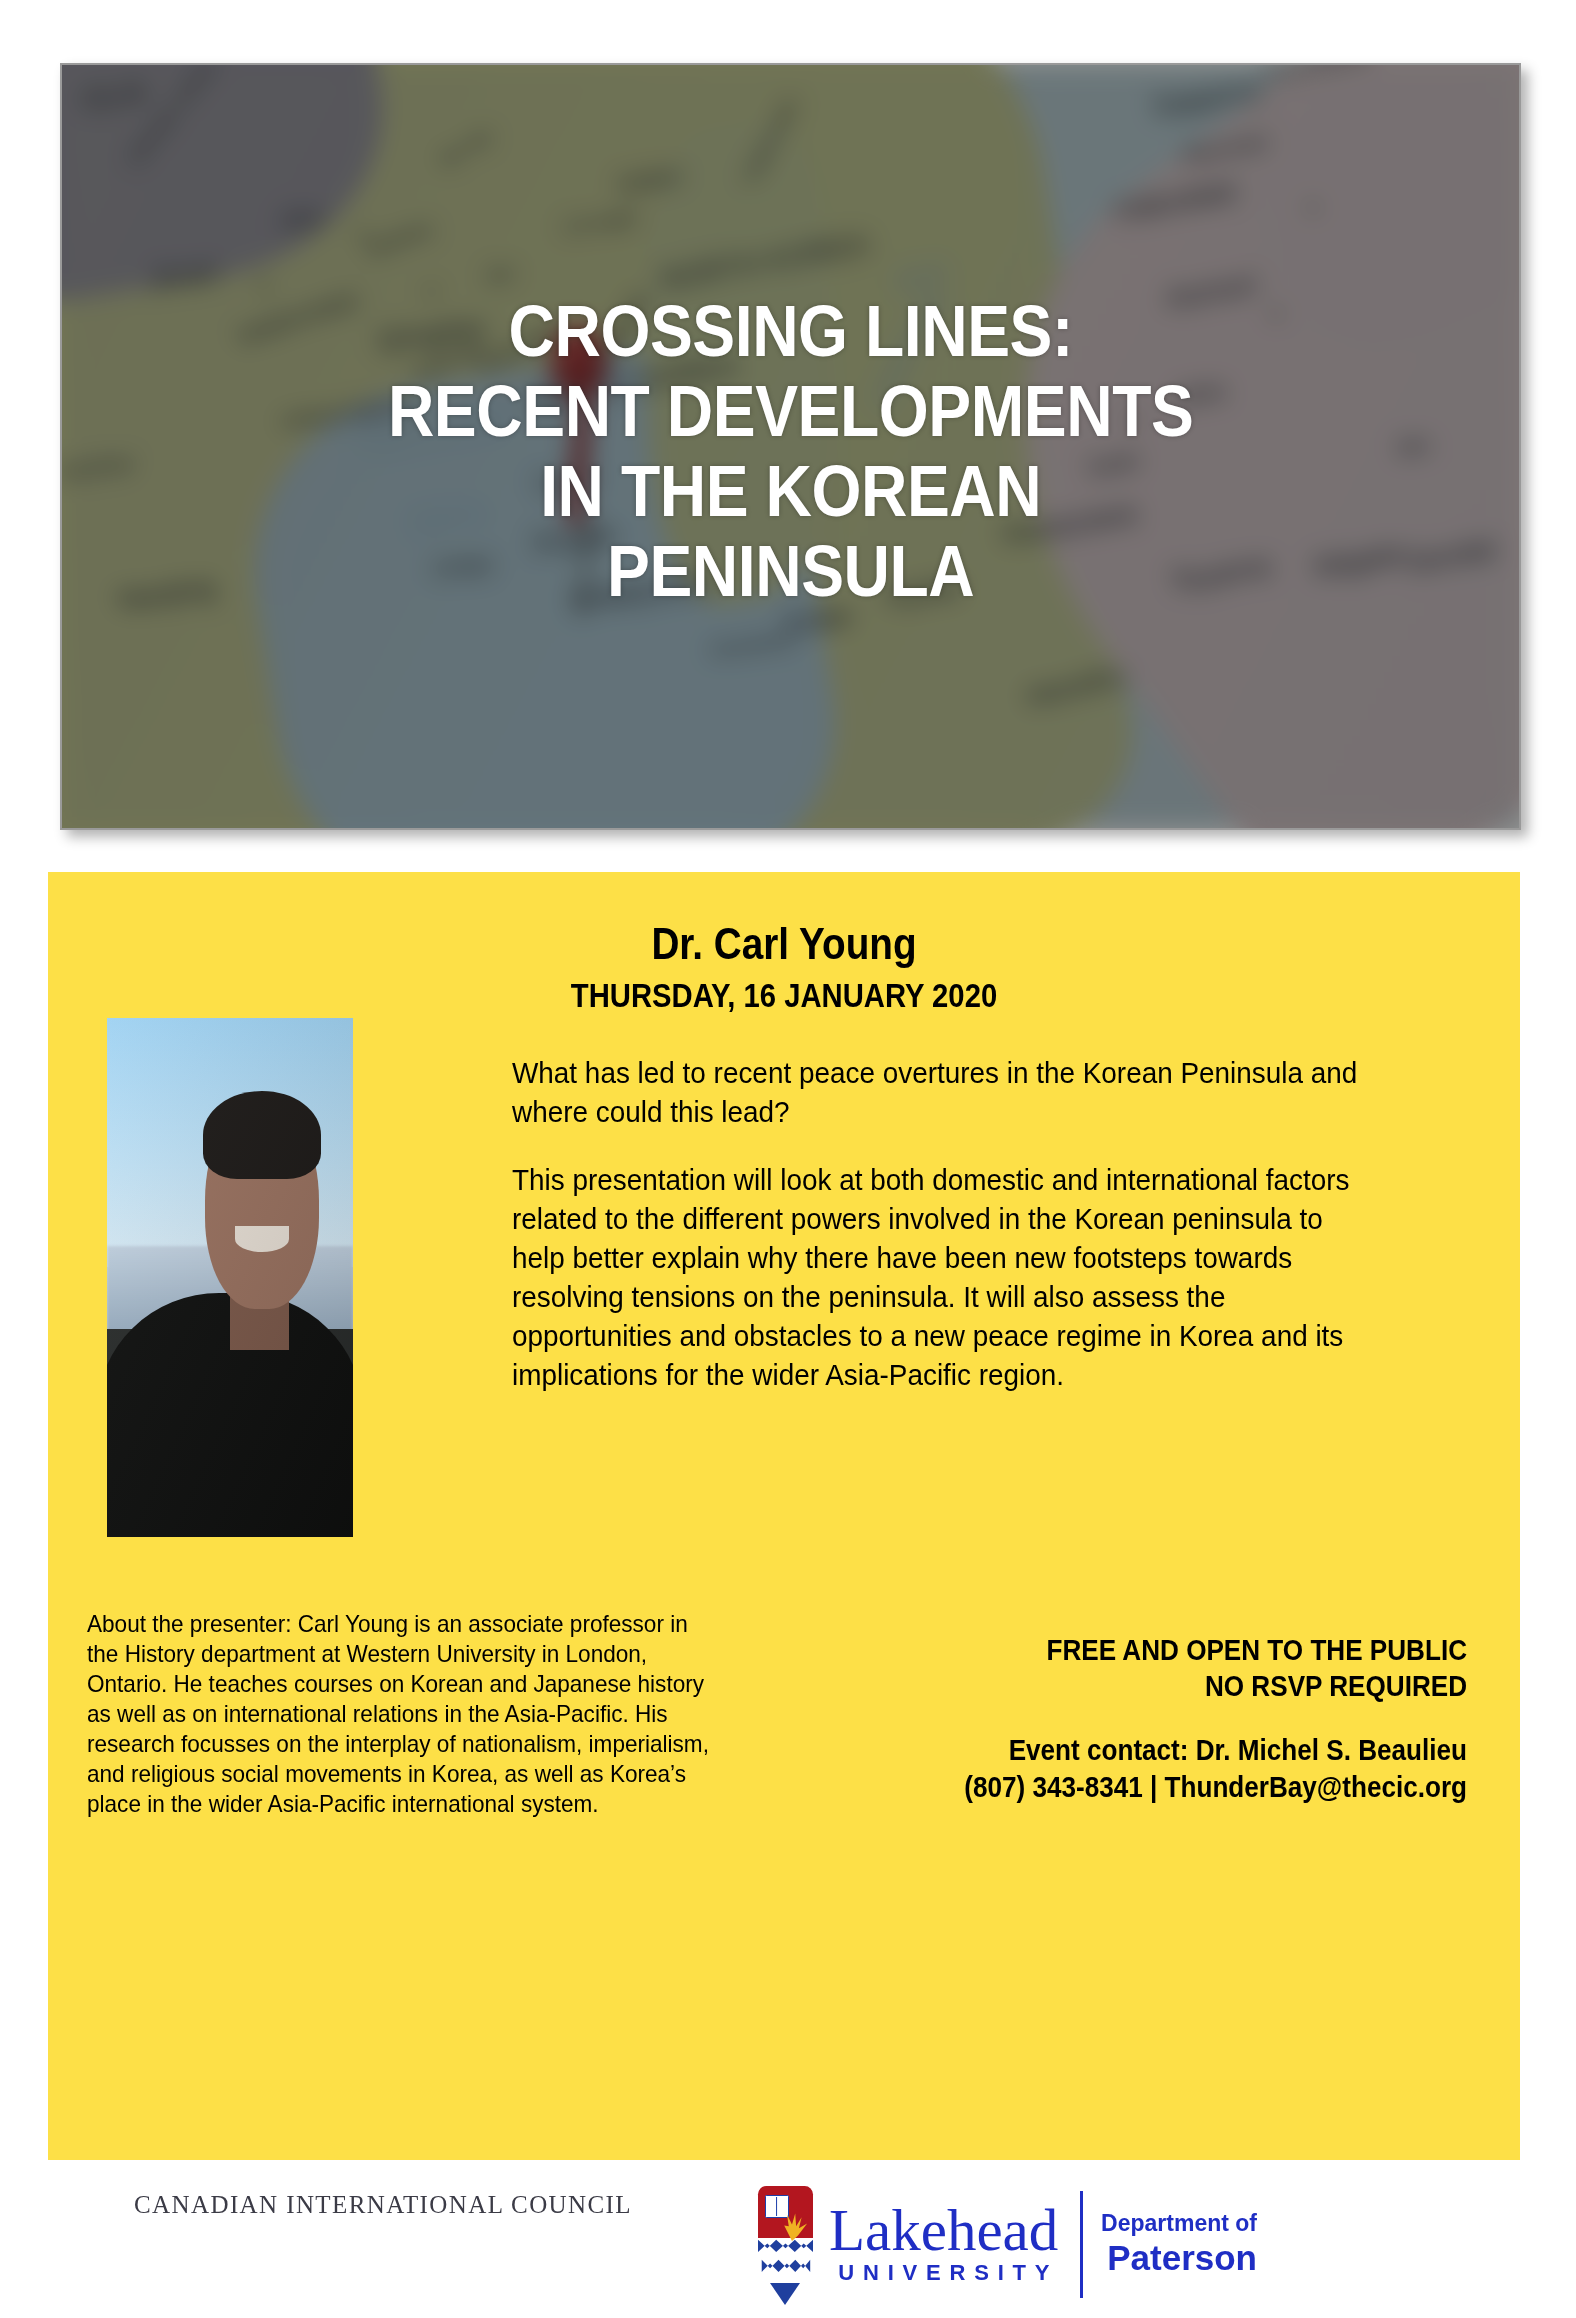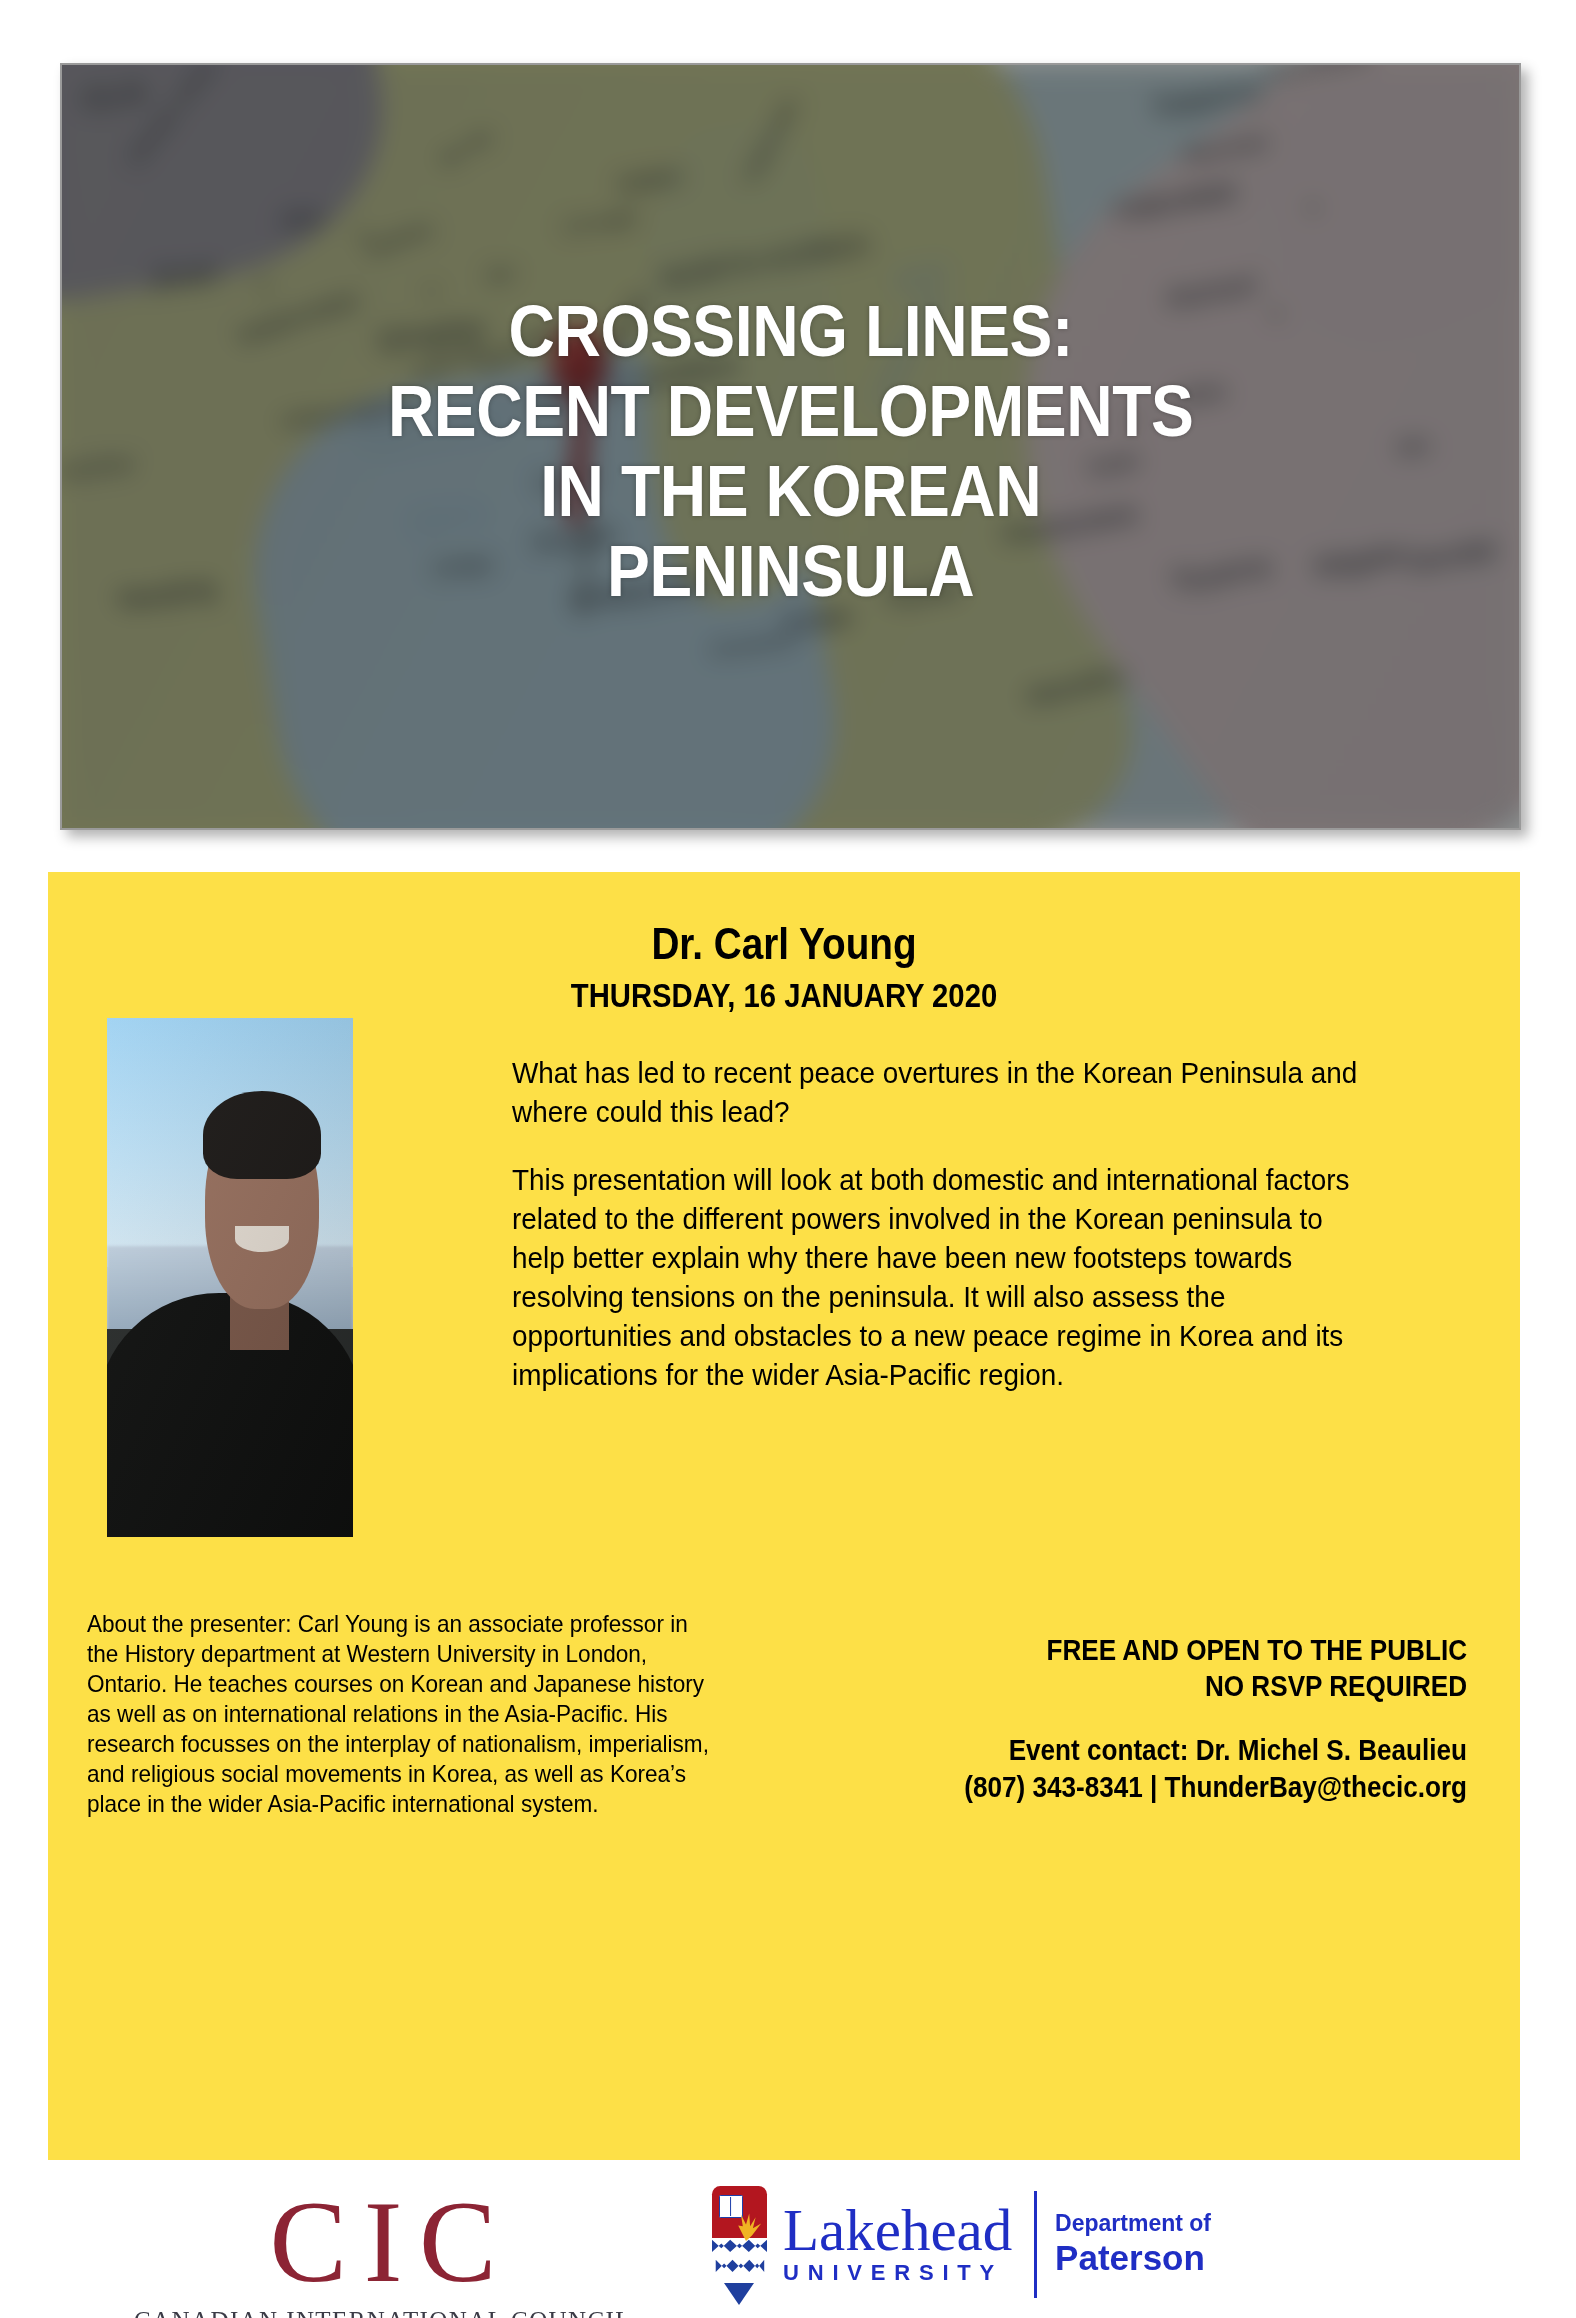--- a/index.html
+++ b/index.html
@@ -325,26 +325,25 @@
     <div>Event contact: Dr. Michel S. Beaulieu</div>
     <div>(807) 343-8341 | ThunderBay@thecic.org</div>
   </div>
 
   <div id="bio">About the presenter: Carl Young is an associate professor in the History department at Western University in London, Ontario.  He teaches courses on Korean and Japanese history as well as on international relations in the Asia-Pacific.  His research focusses on the interplay of nationalism, imperialism, and religious social movements in Korea, as well as Korea’s place in the wider Asia-Pacific international system.</div>
 </div>
 
 <div id="logos">
 
   <div id="cic">
-    <div class="cic-letters">CIC</div>
     <div class="cic-sub1">CANADIAN INTERNATIONAL COUNCIL</div>
 
   </div>
 
-  <div class="lk" id="lk-hist" style="left:712px; top:16px;">
+  <div class="lk" id="lk-hist" style="left:758px; top:16px;text-align:right;">
     <div class="lk-crest">
       <div class="shield-top" style="background:#b3161f;"></div>
       <div class="book"></div>
       <svg class="sun" viewBox="0 0 74 72">
         <g fill="#f0b323">
           <polygon points="37,72 20,38 30,40 26,14 37,36 44,12 46,40 58,20 52,44 70,34 50,60"></polygon>
         </g>
       </svg>
       <svg class="wave" style="top:52px;" viewBox="0 0 118 40" preserveAspectRatio="none">
         <path d="M0,4 L20,22 L39,4 L59,22 L79,4 L98,22 L118,4 L118,30 L98,12 L79,30 L59,12 L39,30 L20,12 L0,30 Z" fill="#1f3f9e"></path>

